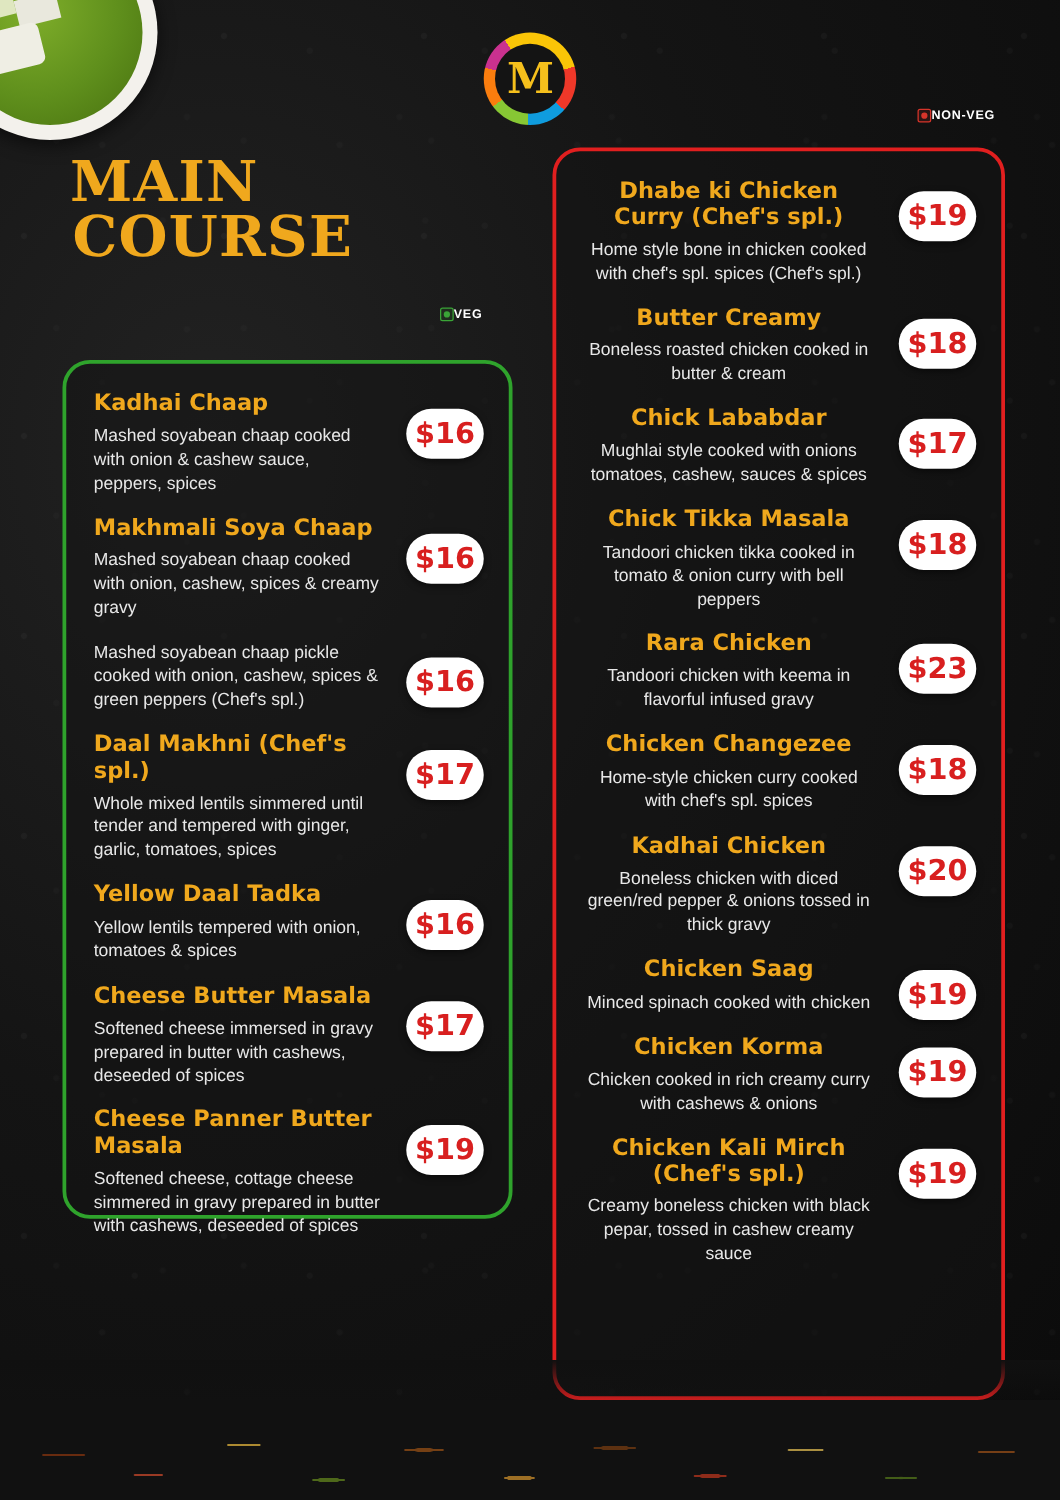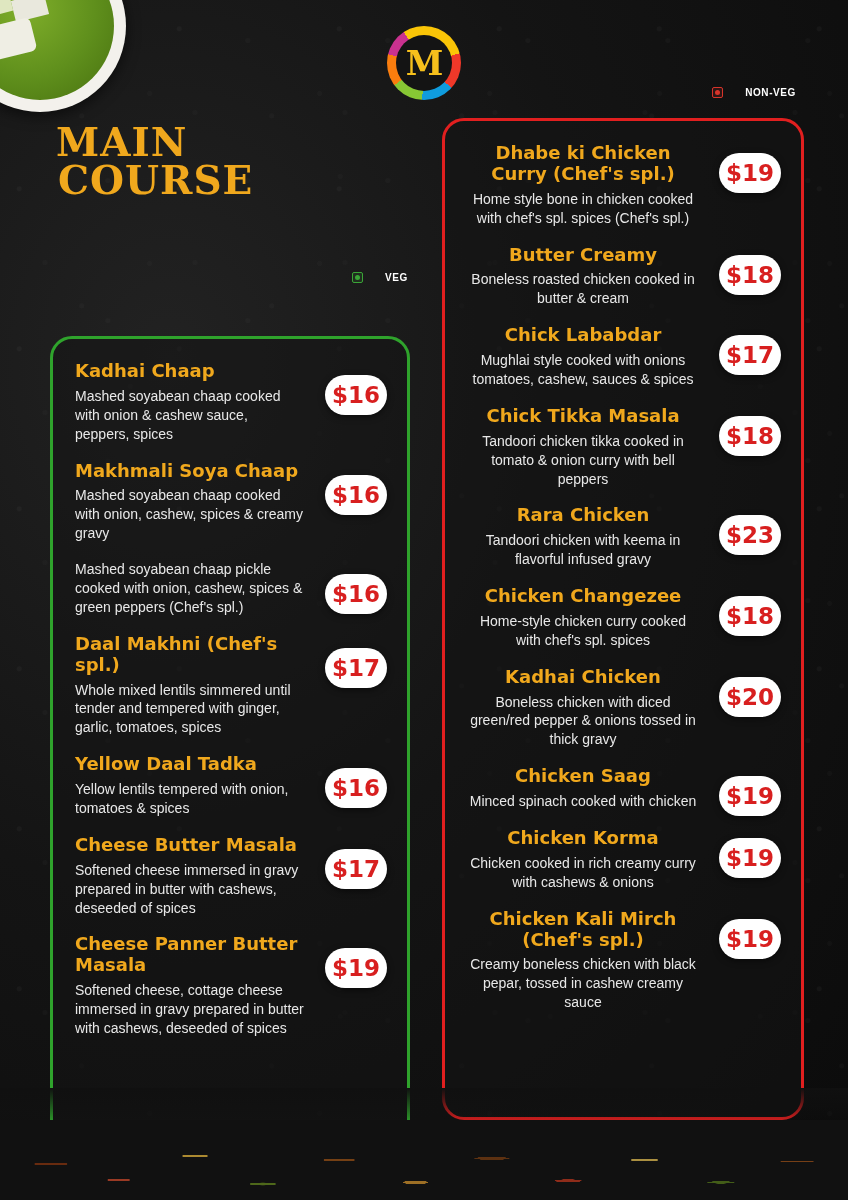--- a/index.html
+++ b/index.html
@@ -73,58 +73,58 @@
   }
   .logo-m {
     position: relative;
     font-family: "DejaVu Serif", serif;
     font-weight: 700; font-size: 34px; color:#f1c02b;
     letter-spacing: -1px;
   }
   
   .badge {
     position: absolute;
-    display:flex; align-items:center; gap:22px;
+    display:flex; align-items:center; gap:0;
     font-size: 10px; font-weight: 700; letter-spacing: .6px;
     font-family: "Liberation Sans", sans-serif;
   }
   .badge .sq {
     width: 11px; height: 11px; border-radius: 2px;
     display:flex; align-items:center; justify-content:center;
   }
   .badge .sq i { width:5px; height:5px; border-radius:50%; display:block; }
   .badge-nonveg { right: 52px; top: 87px; color:#fff; }
   .badge-nonveg .sq { border:1.5px solid #d7342a; background:#d7342a22; }
   .badge-nonveg .sq i { background:#d7342a; }
-  .badge-veg { left: 352px; top: 272px; color:#fff;text-align:right; }
+  .badge-veg { left: 352px; top: 246px; color:#fff;text-align:right; }
   .badge-veg .sq { border:1.5px solid #3aa537; background:#3aa53722; }
   .badge-veg .sq i { background:#3aa537; }
 
   
   .heading {
     position:absolute; left: 56px; top: 124px;
     color:#f0a81d;
     font-family: "DejaVu Serif", serif;
     font-weight: 700;
-    font-size: 39px;
+    font-size: 45px;
     line-height: 0.97;
     letter-spacing: 1px;
     text-transform: uppercase;
   }
   .heading span { display:block; }
   .heading .l2 { margin-left: 2px; }
 
   
   .col {
     position: absolute;
     border-radius: 22px;
     background: rgba(20,20,20,.55);
     padding: 22px 22px 18px 22px;
   }
-  .col-veg { left: 50px; top: 288px; width: 360px; height: 832px; border: 3px solid #2fa32c; margin-top: 48px; }
+  .col-veg { left: 50px; top: 288px; width: 360px; height: 687px; border: 3px solid #2fa32c; }
   .col-nonveg { left: 442px; top: 118px; width: 362px; height: 1002px; border: 3px solid #e11f1f; text-align: center; }
 
   .item { position: relative; padding-right: 80px; margin-bottom: 17px; }
   .item:last-child { margin-bottom: 0; }
   .item .name {
     font-family: "DejaVu Sans", sans-serif;
     font-weight: 700;
     font-size: 18px;
     line-height: 1.16;
     margin-bottom: 5px;
@@ -230,21 +230,21 @@
       <div class="desc">Yellow lentils tempered with onion, tomatoes &amp; spices</div>
       <div class="price">$16</div>
     </div>
     <div class="item">
       <div class="name">Cheese Butter Masala</div>
       <div class="desc">Softened cheese immersed in gravy prepared in butter with cashews, deseeded of spices</div>
       <div class="price">$17</div>
     </div>
     <div class="item">
       <div class="name">Cheese Panner Butter Masala</div>
-      <div class="desc">Softened cheese, cottage cheese immersed in gravy prepared in butter with cashews, deseeded of spices</div>
+      <div class="desc">Softened cheese, cottage cheese simmered in gravy prepared in butter with cashews, deseeded of spices</div>
       <div class="price">$19</div>
     </div>
   </div>
 
   <div class="col col-nonveg">
     <div class="item">
       <div class="name">Dhabe ki Chicken Curry (Chef's spl.)</div>
       <div class="desc">Home style bone in chicken cooked with chef's spl. spices (Chef's spl.)</div>
       <div class="price">$19</div>
     </div>

